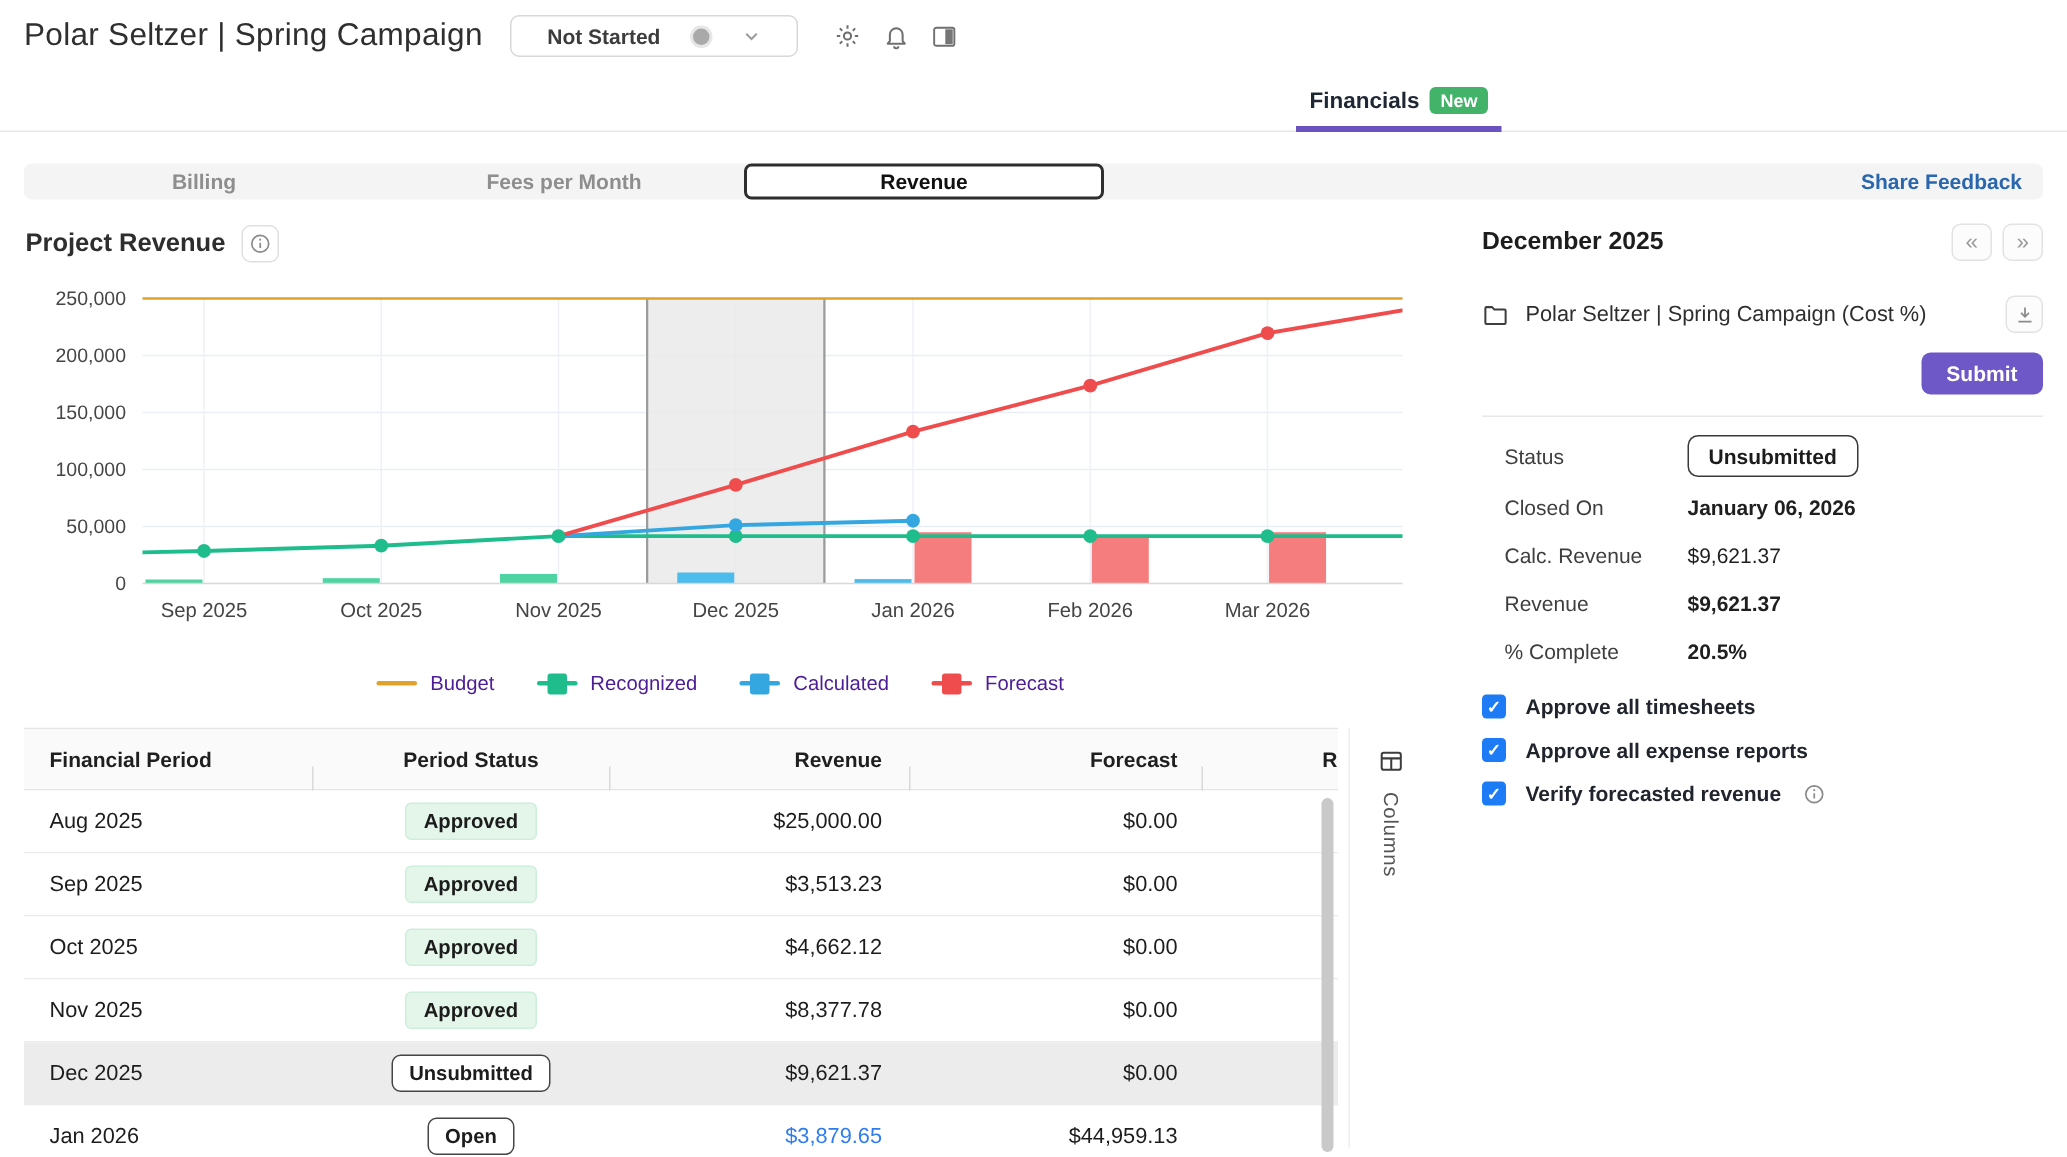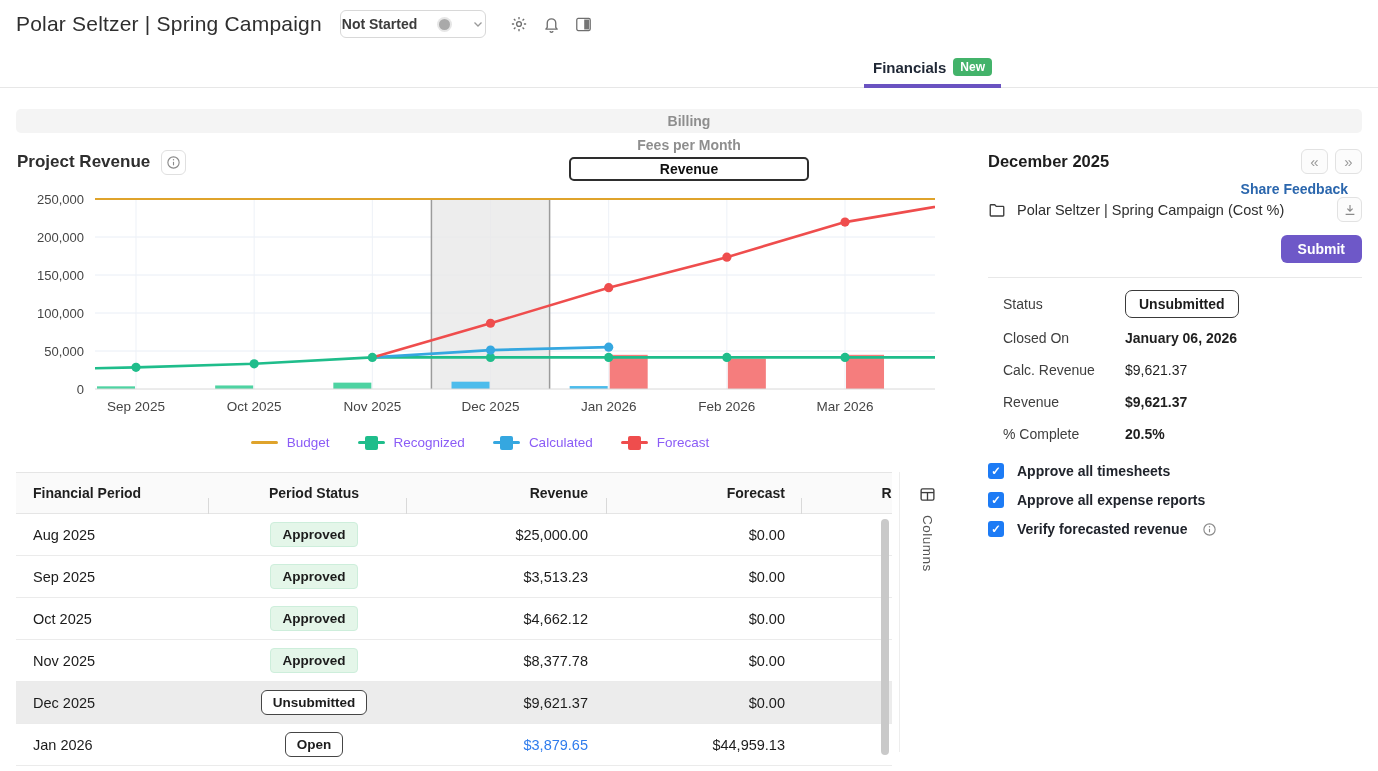--- a/index.html
+++ b/index.html
@@ -5,45 +5,45 @@
   * { box-sizing: border-box; }
   body {
     margin: 0; width: 1378px; height: 771px; overflow: hidden;
     background: #fff; color: #2b2b2b;
     font-family: "Liberation Sans", sans-serif;
   }
   
   .app-header { display:flex; align-items:center; gap:18px; padding:9px 16px 5px; height:44px; }
   .app-title { font-size:21px; color:#2f2f2f; letter-spacing:.2px; }
   .status-dd { display:flex; align-items:center; gap:22px; border:1px solid #d8d8d8; border-radius:6px;
-               padding:5px 1px; font-size:14px; font-weight:600; color:#3c3c3c; background:#fff; cursor:pointer; }
+               padding:5px 24px; font-size:14px; font-weight:600; color:#3c3c3c; background:#fff; cursor:pointer; }
   .status-dot { width:11px; height:11px; border-radius:50%; background:#a9a9a9; box-shadow:0 0 0 2px #e6e6e6; }
   .hdr-icons { display:flex; gap:15px; align-items:center; color:#6f6f6f; margin-left:6px; }
   .hdr-icons > span { display:flex; cursor:pointer; }
   
   .fin-row { position:relative; height:44px; border-bottom:1px solid #e7e7e7; }
   .fin-tab { position:absolute; left:864px; width:137px; bottom:-1px; display:flex; justify-content:center;
              align-items:center; gap:7px; padding-bottom:8px; border-bottom:4px solid #6a53c1;
              font-size:15px; font-weight:700; color:#1f2735; cursor:pointer; }
   .new-badge { background:#43b36a; color:#fff; font-size:12px; font-weight:600; padding:2px 7px; border-radius:4px; }
   
-  .toolbar { margin:21px 16px 0; height:24px; background:#f4f4f4; border-radius:5px; display:flex; align-items:center;flex-direction:column; }
+  .toolbar { margin:21px 16px 0; height:24px; background:#f4f4f4; border-radius:5px; display:flex; align-items:center; }
   .seg { width:240px; text-align:center; font-size:14px; font-weight:600; color:#8e8e8e; cursor:pointer; line-height:24px; }
   .seg.active { background:#fff; border:2px solid #2e2e2e; border-radius:5px; height:24px; line-height:20px;
                 color:#101010; font-weight:700; }
   .share-feedback { margin-left:auto; padding-right:14px; color:#2a66ad; font-weight:700; font-size:14px; cursor:pointer; }
   
   .main { display:flex; }
   .left-col { width:960px; }
   .chart-head { display:flex; align-items:center; gap:11px; margin:16px 0 4px 17px; height:26px; }
   .chart-title { font-size:17px; font-weight:700; color:#2e2e2e; }
   .info-btn { width:25px; height:25px; border:1px solid #e0e0e0; border-radius:6px; display:flex; align-items:center;
               justify-content:center; color:#8a8a8a; background:#fff; cursor:pointer; }
   .chart-wrap { margin-left:16px; }
-  .legend { display:flex; justify-content:center; gap:28px; font-size:13.5px; color:#8b5cf6; }
+  .legend { display:flex; justify-content:center; gap:28px; margin-top:12px; font-size:13.5px; color:#4c1d95; }
   .lg-item { display:flex; align-items:center; gap:9px; cursor:pointer; }
   .lg-icon { position:relative; width:27px; height:14px; }
   .lg-line { position:absolute; left:0; top:5.5px; width:27px; height:3px; border-radius:2px; }
   .lg-sq { position:absolute; left:7px; top:0; width:13px; height:14px; border-radius:2px; }
   
   .table-zone { position:relative; margin:22px 0 0 16px; width:930px; }
   .table-clip { width:876px; overflow:hidden; position:relative; }
   .tbl { width:975px; }
   .thead, .trow { display:grid; grid-template-columns:192px 198px 200px 195px 190px; height:42px; align-items:center; }
   .thead { background:#fafafa; border-top:1px solid #e5e5e5; border-bottom:1px solid #e5e5e5;

